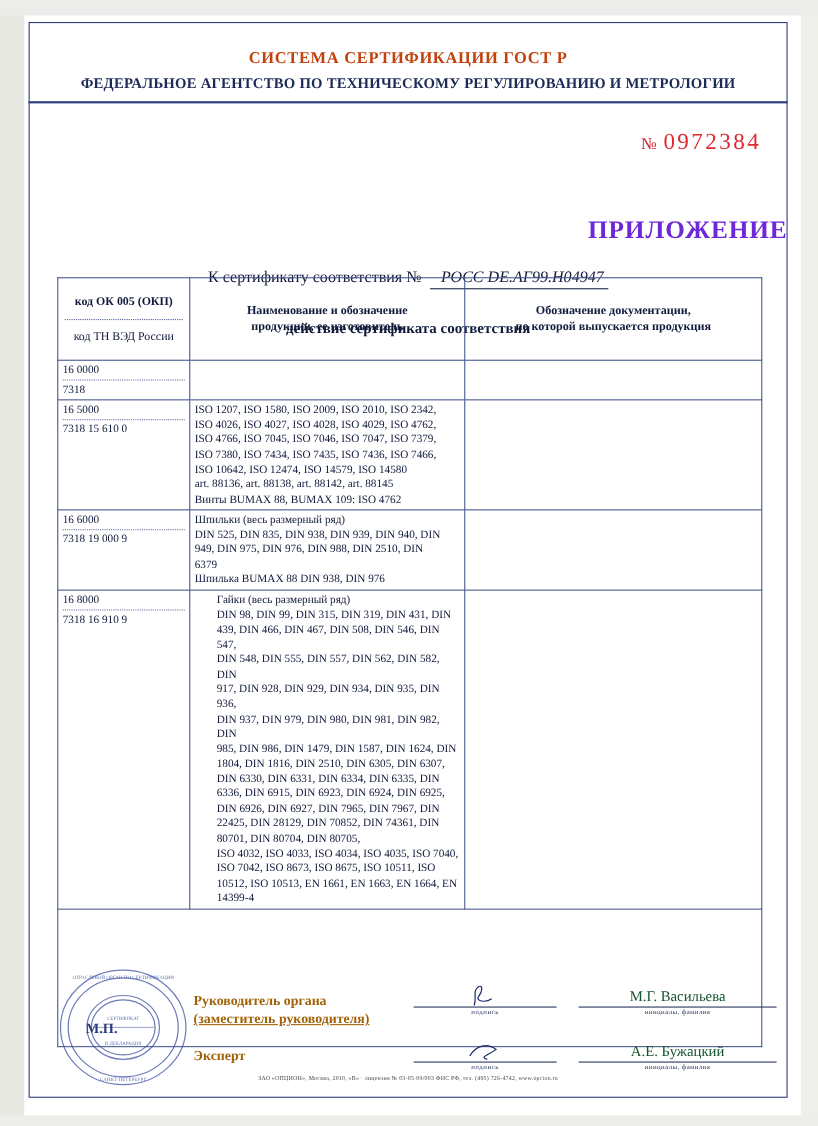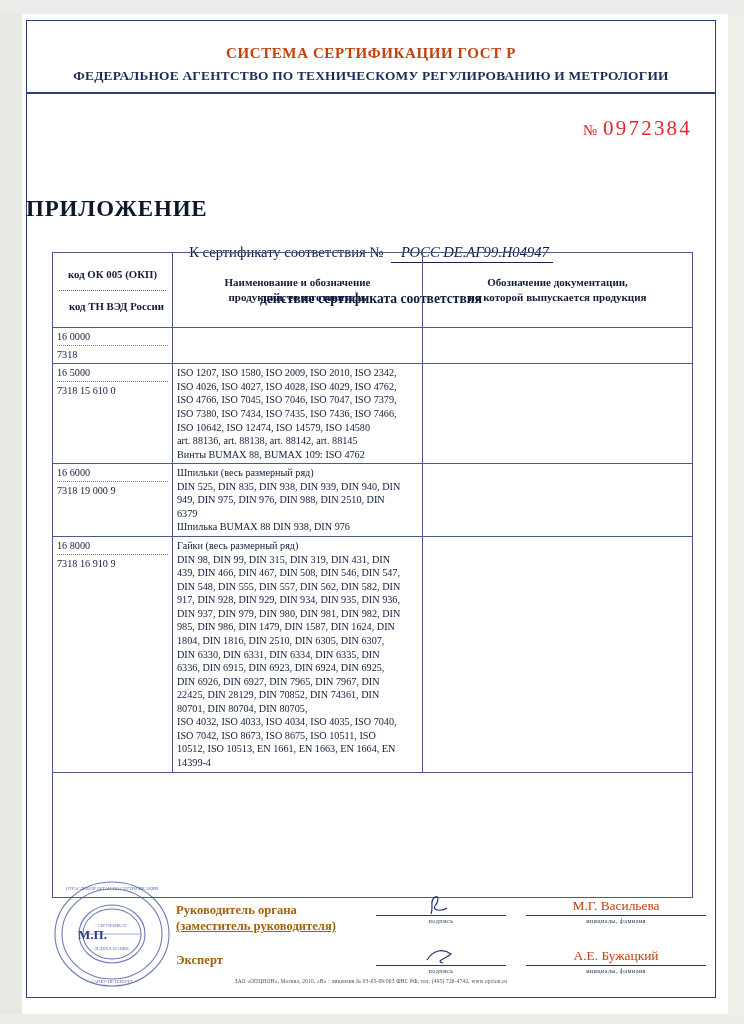--- a/index.html
+++ b/index.html
@@ -98,24 +98,24 @@
     color: #d0202b;
     font-family: "Liberation Serif", serif;
   }
   .number-val {
     font-size: 21px;
     color: #e0282f;
     letter-spacing: 2.2px;
     font-family: "Liberation Serif", serif;
   }
   .doc-title {
-    text-align: left;
+    text-align: right;
     font-weight: bold;
     font-size: 23px;
-    color: #0f172a;
+    color: #6d28d9;
     margin-top: 112px;
     letter-spacing: 0.8px;
   }
   .cert-line {
     text-align: center;
     font-size: 14.6px;
     color: #10183a;
     margin-top: 22px;
   }
   .cert-line .cert-no {
@@ -162,23 +162,23 @@
   .col-name { width: 250px; }
   .col-doc  { width: 270px; }
   .code-head-top {
     font-weight: bold;
     font-size: 10.8px;
     text-align: center;
     padding: 8px 2px 8px 2px;
     border-bottom: 1px dotted #53619a;
   }
   .code-head-bot {
-    font-weight: bold;
+    font-weight: normal;
     font-size: 10.8px;
-    text-align: right;
+    text-align: center;
     padding: 8px 2px 8px 2px;
   }
   td.code-cell {
     padding: 2px 5px 4px 5px;
   }
   .code-okp {
     border-bottom: 1px dotted #6b77a8;
     padding-bottom: 1px;
     margin-bottom: 1px;
   }
@@ -241,21 +241,21 @@
   }
   .sign-right {
     position: absolute;
     left: 350px;
     top: 0;
     width: 180px;
     text-align: center;
   }
   .name-txt {
     font-size: 13.4px;
-    color: #c2410c;
+    color: #14532d;
     border-bottom: 1px solid #2b3660;
     padding-bottom: 1px;
   }
   .name-cap {
     font-size: 6.2px;
     color: #2b3660;
     letter-spacing: 0.4px;
     margin-top: 1px;
   }
   .footer-micro {
@@ -378,21 +378,21 @@
             <td>
               <div></div>
             </td>
           </tr>
           <tr>
             <td class="code-cell">
               <div class="code-okp">16 8000</div>
               <div class="code-tn">7318 16 910 9</div>
             </td>
             <td class="name-cell">
-              <div style="white-space: pre-line;">Гайки (весь размерный ряд)
+              <div style="white-space: pre-line; margin-left: 20px;">Гайки (весь размерный ряд)
 DIN 98, DIN 99, DIN 315, DIN 319, DIN 431, DIN
 439, DIN 466, DIN 467, DIN 508, DIN 546, DIN 547,
 DIN 548, DIN 555, DIN 557, DIN 562, DIN 582, DIN
 917, DIN 928, DIN 929, DIN 934, DIN 935, DIN 936,
 DIN 937,  DIN 979, DIN 980, DIN 981, DIN 982, DIN
 985, DIN 986, DIN 1479,  DIN 1587, DIN 1624, DIN
 1804, DIN 1816, DIN 2510, DIN 6305, DIN 6307,
 DIN 6330, DIN 6331, DIN 6334, DIN 6335, DIN
 6336, DIN 6915, DIN 6923, DIN 6924, DIN 6925,
 DIN 6926, DIN 6927, DIN 7965, DIN 7967, DIN

